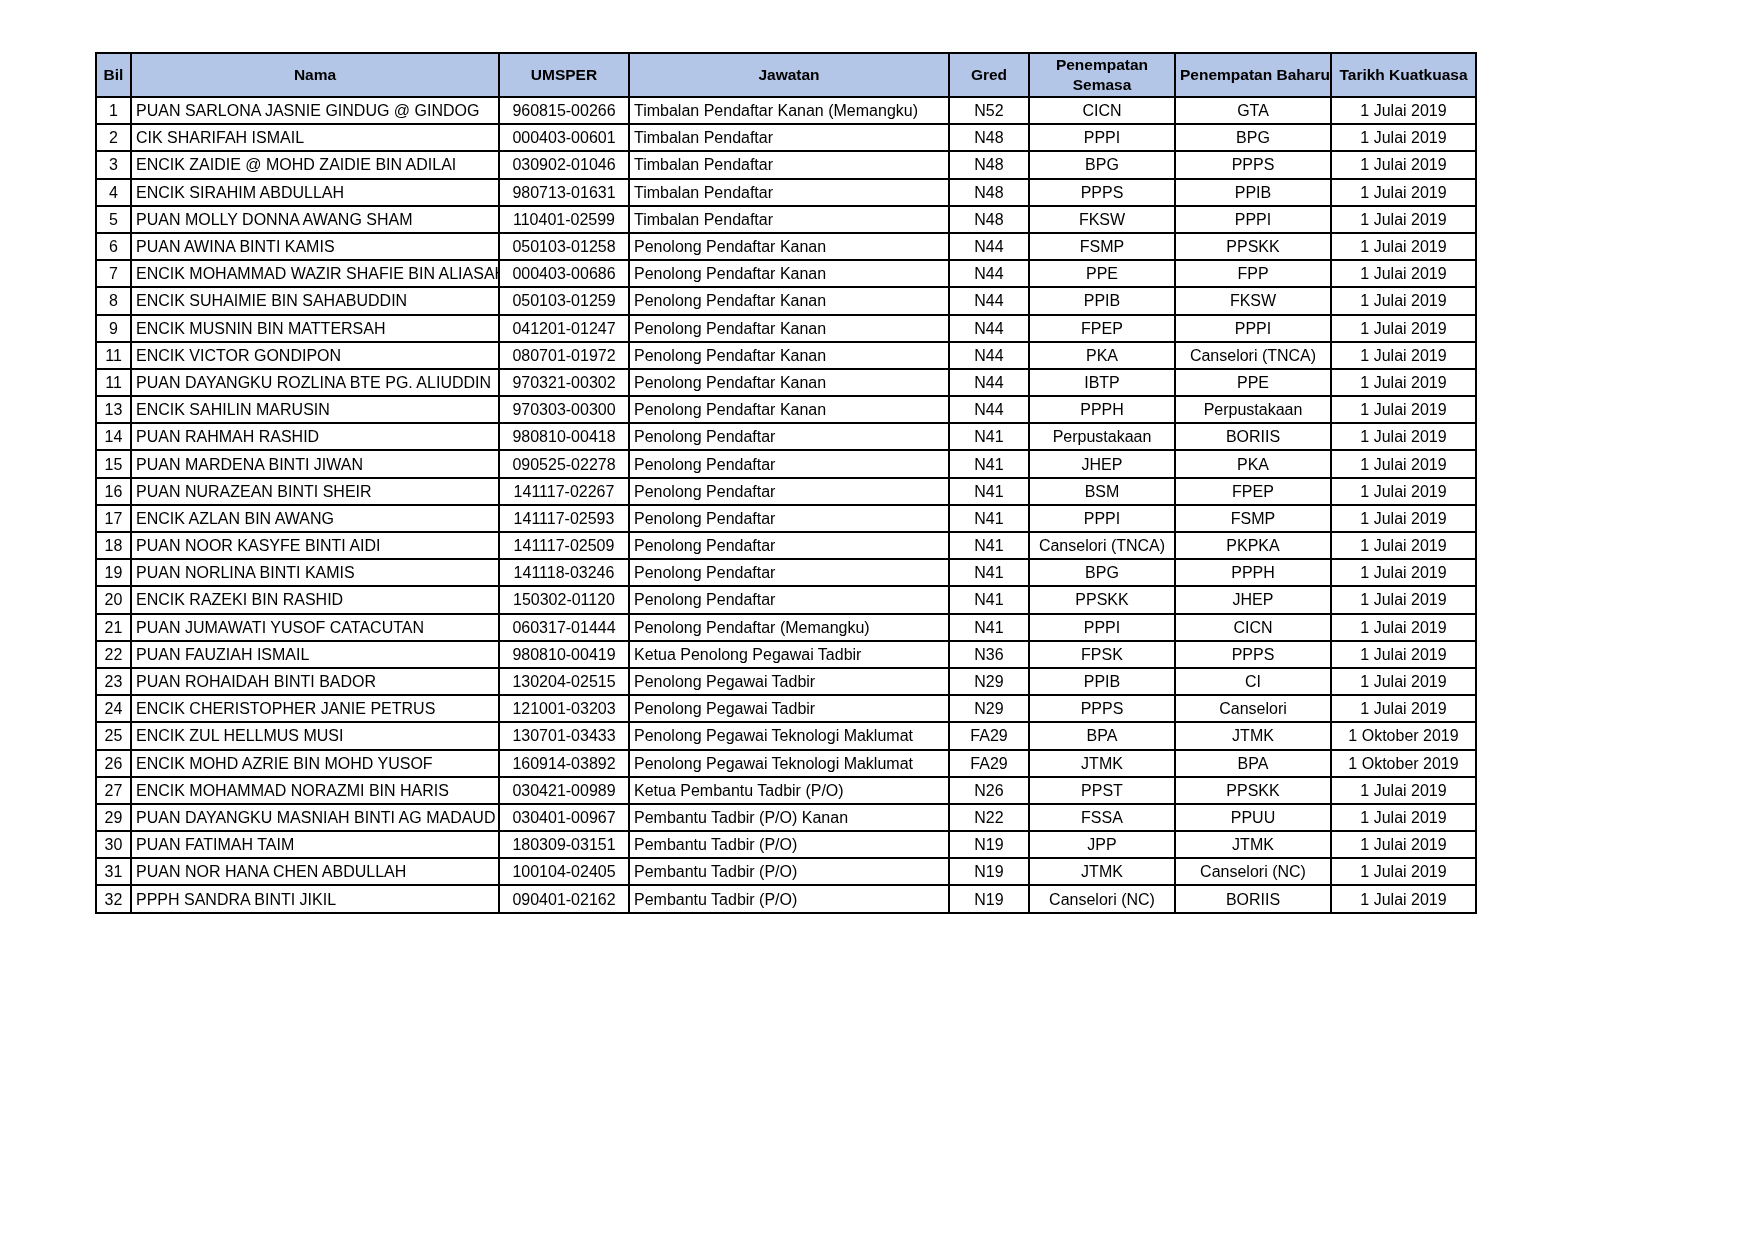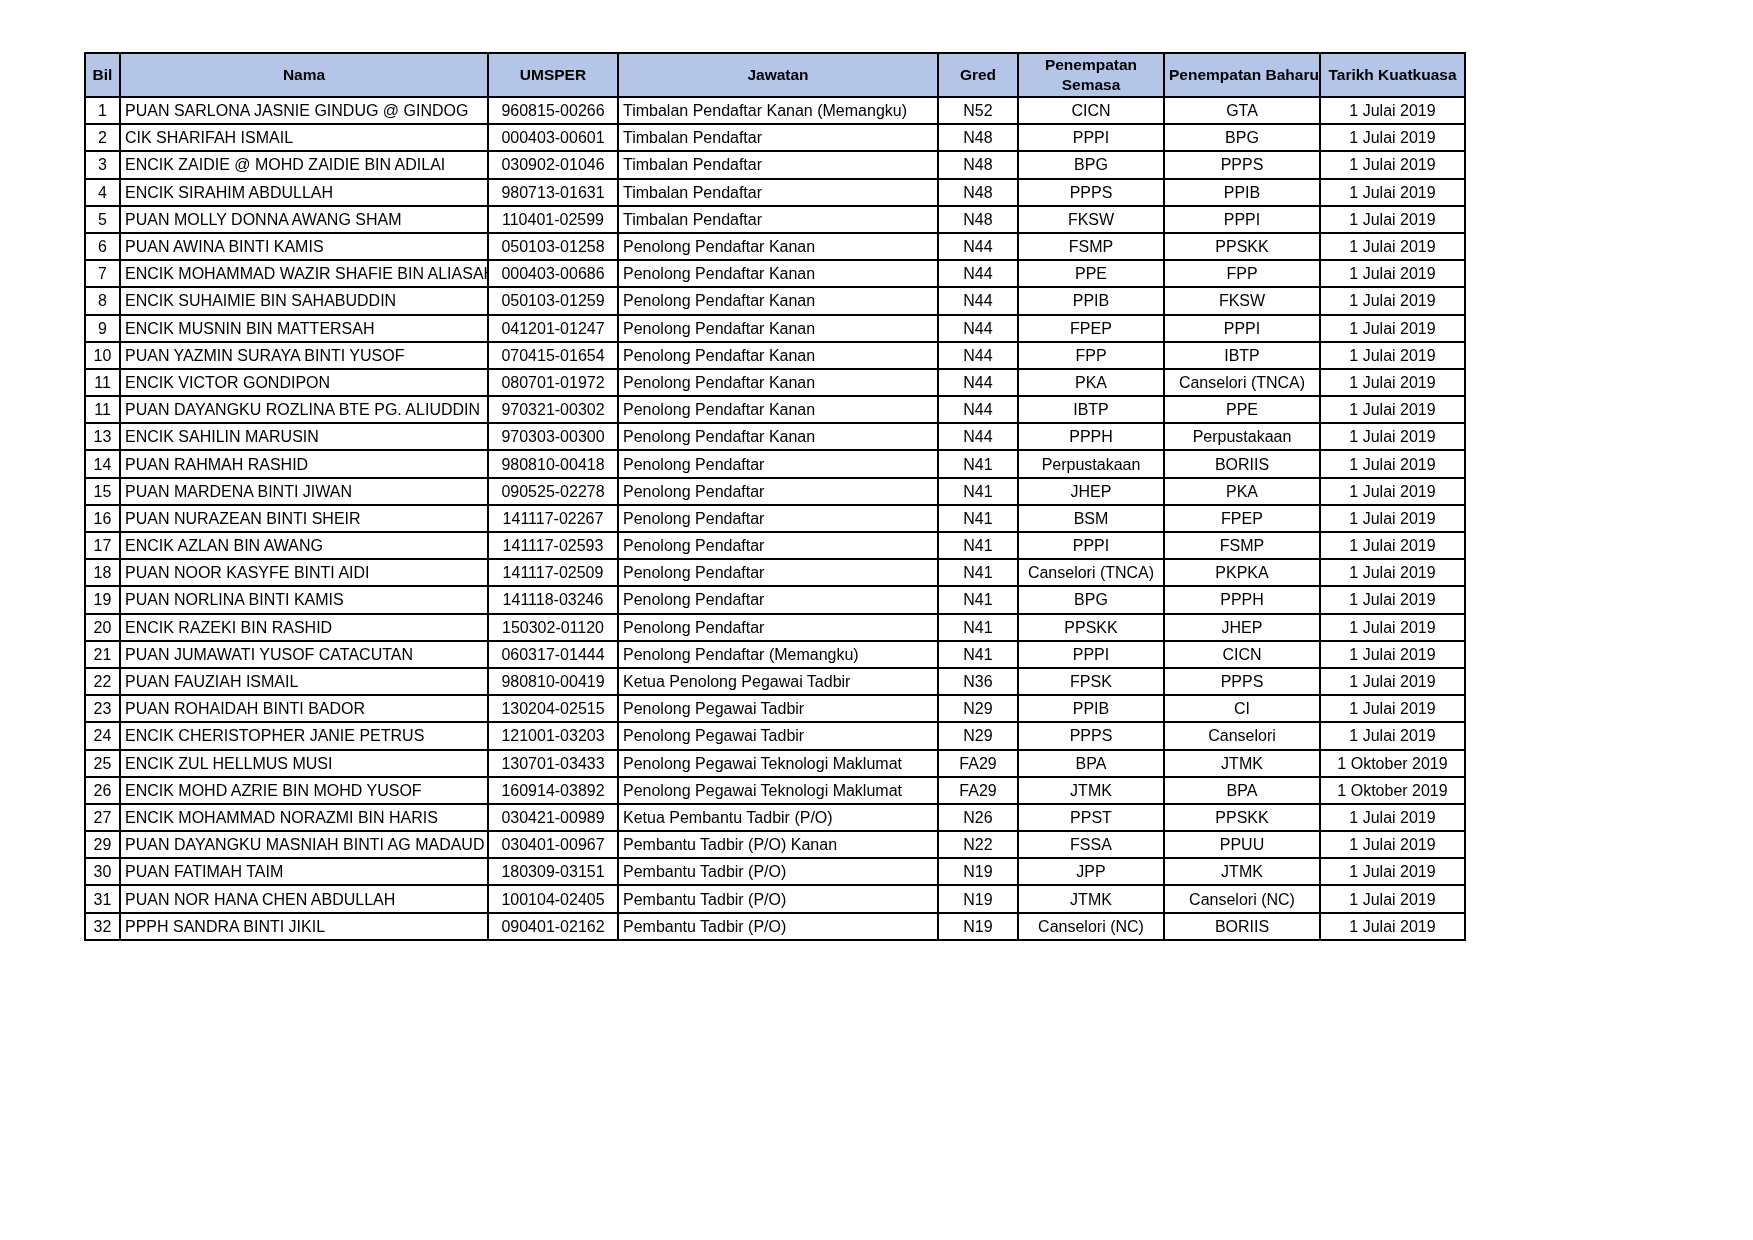--- a/index.html
+++ b/index.html
@@ -1,19 +1,19 @@
 <!DOCTYPE html>
 <html><head>
 <meta charset="utf-8">
 <style>
   html, body { margin: 0; padding: 0; background: #ffffff; }
   body { width: 1753px; height: 1240px; position: relative; overflow: hidden;
          font-family: "Liberation Sans", "DejaVu Sans", sans-serif; color: #000; }
   table.staff {
-    position: absolute; left: 84px; top: 52px;
+    position: absolute; left: 95px; top: 52px;
     border-collapse: collapse; table-layout: fixed;
     width: 1380px;
     font-size: 16px;
   }
   table.staff th, table.staff td {
     border: 2px solid #000;
     padding: 0 4px;
     white-space: nowrap;
     overflow: hidden;
   }
@@ -148,30 +148,20 @@
         <td class="c">9</td>
         <td class="l">ENCIK MUSNIN BIN MATTERSAH</td>
         <td class="c">041201-01247</td>
         <td class="l">Penolong Pendaftar Kanan</td>
         <td class="c">N44</td>
         <td class="c">FPEP</td>
         <td class="c">PPPI</td>
         <td class="c">1 Julai 2019</td>
       </tr>
       <tr>
-        <td class="c">10</td>
-        <td class="l">PUAN YAZMIN SURAYA BINTI YUSOF</td>
-        <td class="c">070415-01654</td>
-        <td class="l">Penolong Pendaftar Kanan</td>
-        <td class="c">N44</td>
-        <td class="c">FPP</td>
-        <td class="c">IBTP</td>
-        <td class="c">1 Julai 2019</td>
-      </tr>
-      <tr>
         <td class="c">11</td>
         <td class="l">ENCIK VICTOR GONDIPON</td>
         <td class="c">080701-01972</td>
         <td class="l">Penolong Pendaftar Kanan</td>
         <td class="c">N44</td>
         <td class="c">PKA</td>
         <td class="c">Canselori (TNCA)</td>
         <td class="c">1 Julai 2019</td>
       </tr>
       <tr>

